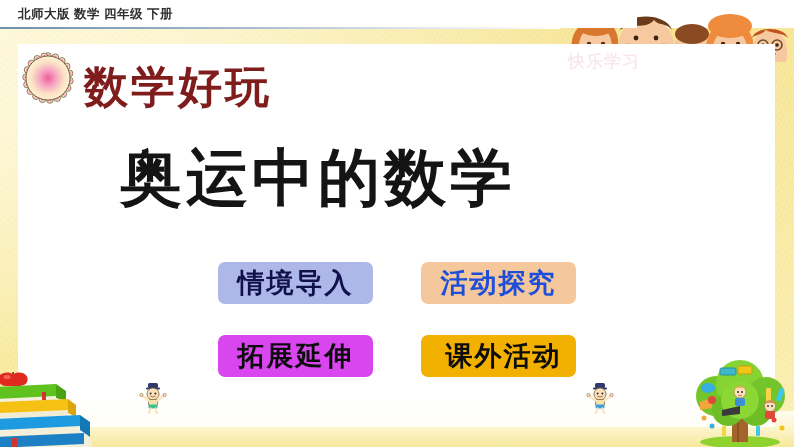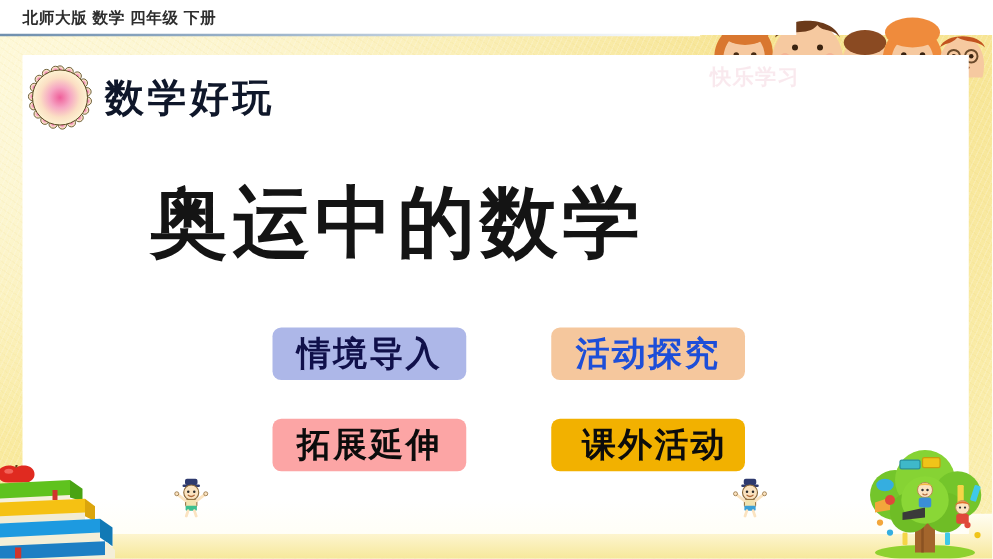--- a/index.html
+++ b/index.html
@@ -87,23 +87,23 @@
   .badge {
     position: absolute; left: 22px; top: 52px;
     width: 52px; height: 52px;
     z-index: 30;
   }
 
   
   .section-title {
     position: absolute; left: 84px; top: 58px;
     font-family: "Liberation Serif", "DejaVu Serif", serif;
-    font-size: 31px;
+    font-size: 44px;
     font-weight: 700;
-    color: #0f172a;
+    color: #7f1d1d;
     letter-spacing: 3px;
     white-space: nowrap;
     z-index: 30;
   }
 
   
   .main-title {
     position: absolute; left: 0; top: 136px;
     width: 636px;
     text-align: center;
@@ -134,25 +134,24 @@
     display: flex;
     align-items: center;
     justify-content: center;
     font-family: "Liberation Serif", "DejaVu Serif", serif;
     font-size: 27px;
     font-weight: 700;
     letter-spacing: 2px;
     white-space: nowrap;
     cursor: pointer;
     user-select: none;
-    margin-left: 20px;
   }
   .btn-1 { background: #adb7e8; color: #10104a; }
   .btn-2 { background: #f5c79d; color: #1d4ed8; }
-  .btn-3 { background: #fca5a5; color: #0c0c0c; }
+  .btn-3 { background: #d946ef; color: #0c0c0c; }
   .btn-4 { background: #f2b100; color: #0c0c0c; padding-left: 10px; }
 
   
   .books {
     position: absolute; left: -4px; top: 372px;
     width: 108px; height: 76px;
     z-index: 35;
   }
 
   

